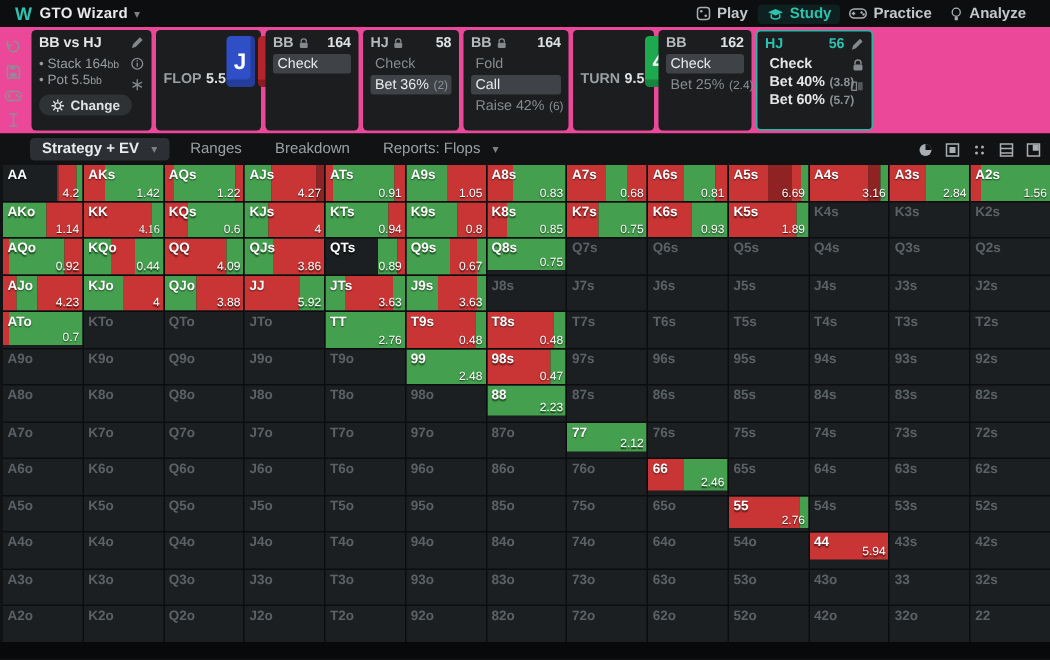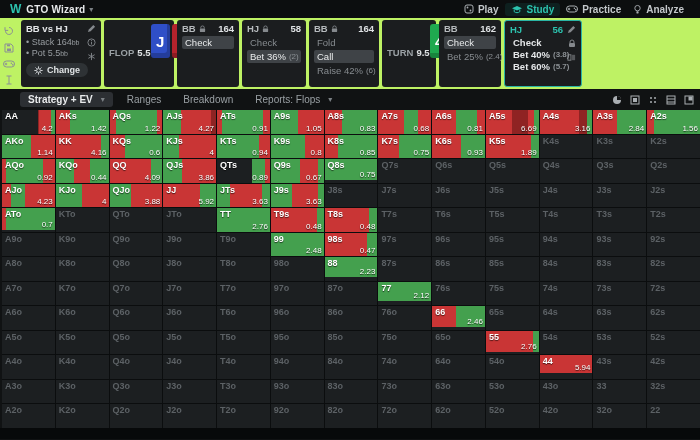--- a/index.html
+++ b/index.html
@@ -11,21 +11,21 @@
   .logo-w { color:#2cc2ae; font-weight:900; font-size:12px; margin-right:5px; }
   .app-name { color:#e8eaec; font-weight:bold; font-size:10px; letter-spacing:.2px; }
   .caret { color:#7c8185; font-size:8px; margin-left:4px; }
   .topnav { margin-left:auto; display:flex; align-items:center; gap:0; }
   .nav-item { display:flex; align-items:center; gap:4px; color:#c3c7ca; font-size:10px; font-weight:bold; padding:1px 6px; border-radius:3px; cursor:pointer; }
   .nav-item svg { color:#a9aeb2; }
   .nav-item.active { color:#2cc2ae; background:rgba(44,194,174,.10); }
   .nav-item.active svg { color:#2cc2ae; }
 
   
-  .workspace { height:71px; display:flex; gap:3px; padding:2px 2px 2px 0; background:#bef264; }
+  .workspace { height:71px; display:flex; gap:3px; padding:2px 2px 2px 0; background:#ec4899; }
   .side-icons { width:18px; display:flex; flex-direction:column; align-items:center; gap:7px; padding-top:6px; color:#8b9094; }
   .panel { background:#1b1d1f; border-radius:3px; padding:3px 5px; font-size:9.5px; display:flex; }
   .panel .main { flex:1; min-width:0; }
   .phead { display:flex; align-items:center; gap:3px; color:#b6babd; font-weight:bold; margin-bottom:2px; white-space:nowrap; }
   .phead .stack { margin-left:auto; color:#dfe2e4; }
   .phead .lock { color:#85898d; display:flex; }
   .action-row { display:flex; align-items:center; padding:1px 3px; margin:1px 0; color:#878c90; white-space:nowrap; border-radius:2px; cursor:pointer; }
   .action-row.selected { background:#3f4347; color:#e9ebec; }
   .action-row .amt { font-size:8px; margin-left:3px; color:#8b9094; }
   .icon-col { width:13px; display:flex; flex-direction:column; align-items:flex-end; gap:5px; padding-top:1px; color:#85898d; }
@@ -468,21 +468,21 @@
     </div>
     <div class="cell">
       <div class="stripes" style="height: 100%;">
         <i style="width: 55%; background: rgb(68, 160, 78);"></i>
         <i style="width: 45%; background: rgb(201, 53, 53);"></i>
         <div class="ev">1.14</div>
       </div>
       <div class="hand">AKo</div>
     </div>
     <div class="cell">
-      <div class="stripes" style="height: 100%;">
+      <div class="stripes" style="height: 100%; font-family: Liberation Serif, serif;">
         <i style="width: 85%; background: rgb(201, 53, 53);"></i>
         <i style="width: 15%; background: rgb(68, 160, 78);"></i>
         <div class="ev">4.16</div>
       </div>
       <div class="hand">KK</div>
     </div>
     <div class="cell">
       <div class="stripes" style="height: 100%;">
         <i style="width: 30%; background: rgb(201, 53, 53);"></i>
         <i style="width: 70%; background: rgb(68, 160, 78);"></i>

